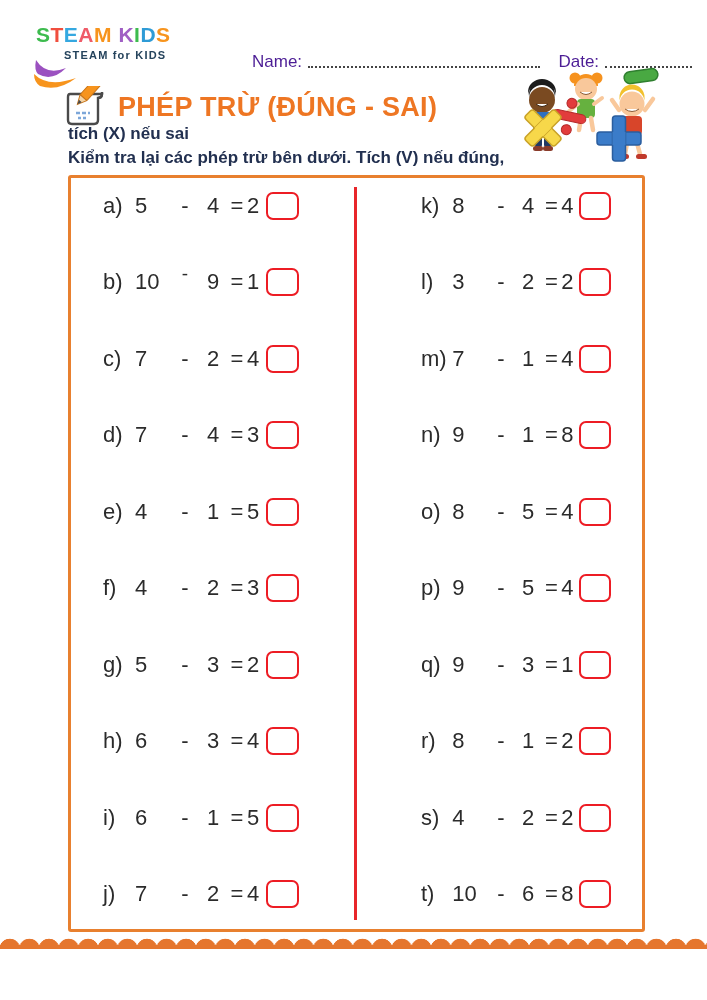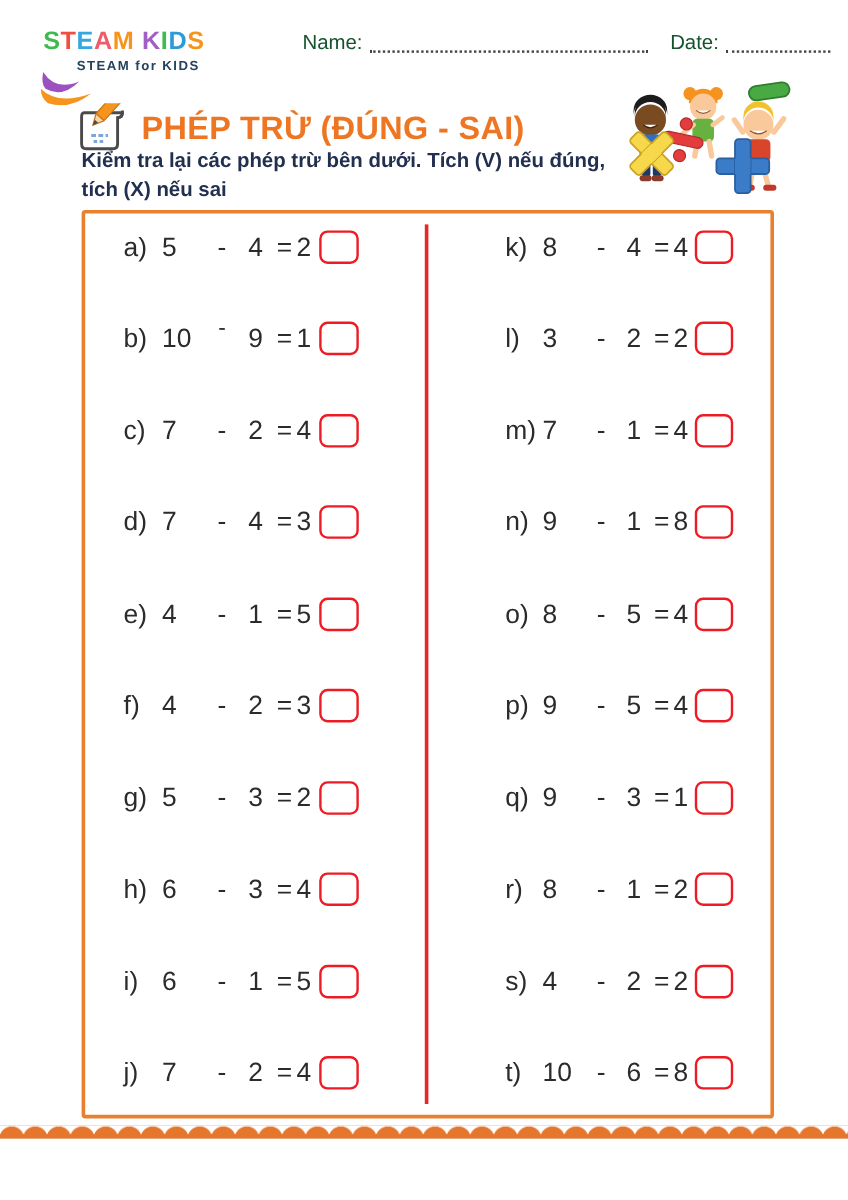--- a/index.html
+++ b/index.html
@@ -10,21 +10,21 @@
     font-family:"Liberation Sans", sans-serif; color:#2d2d2d;
   }
 
   
   .logo { position:absolute; left:36px; top:24px; width:200px; }
   .logo-word { font-size:21px; font-weight:700; letter-spacing:.5px; line-height:1; white-space:nowrap; }
   .logo-word span { display:inline-block; }
   .logo-tagline { font-size:11px; font-weight:700; letter-spacing:1.2px; margin:4px 0 0 40px; }
   .logo-swoosh { position:absolute; left:-4px; top:30px; }
 
-  .name-date { position:absolute; left:252px; top:26px; width:440px; font-size:17px; color:#14532d; display:flex; align-items:center; }
+  .name-date { position:absolute; left:252px; top:52px; width:440px; font-size:17px; color:#4c1d95; display:flex; align-items:flex-start; }
   .dotline { display:inline-block; border-bottom:2px dotted #444; height:16px; margin-left:6px; }
   .dotline.name { width:262px; }
   .dotline.date { width:98px; }
   .date-label { margin-left:18px; }
 
   
   .title-row { position:absolute; left:64px; top:86px; display:flex; align-items:center;text-align:center; }
   .pencil-icon { width:48px; height:42px; margin-right:6px; }
   .page-title { font-size:27px; font-weight:800; color:var(--title-orange); letter-spacing:.3px; }
   .instructions { position:absolute; left:68px; top:122px; width:460px; font-size:17px; font-weight:600; color:#223050; line-height:1.42; }
@@ -96,22 +96,22 @@
         <rect x="14" y="-8" width="9" height="22" rx="1.5" fill="#F7941D" stroke="#c87417" stroke-width="1"></rect>
         <path d="M14 14 L23 14 L18.5 23 Z" fill="#f5d4a6" stroke="#c87417" stroke-width="1"></path>
         <path d="M16.6 18.6 L20.4 18.6 L18.5 23 Z" fill="#4a4a4a"></path>
         <rect x="14" y="-13" width="9" height="6" rx="2" fill="#E03A3E"></rect>
       </g>
     </svg>
     <div class="page-title">PHÉP TRỪ (ĐÚNG - SAI)</div>
   </div>
 
   <div class="instructions">
+    <div>tích (X) nếu sai</div>
     <div>Kiểm tra lại các phép trừ bên dưới. Tích (V) nếu đúng,</div>
-    <div>tích (X) nếu sai</div>
   </div>
 
   <svg class="kids-illo" viewBox="0 0 155 110">
 
     <g transform="rotate(-8 130 14)">
       <rect x="112" y="8" width="34" height="12" rx="6" fill="#49A942" stroke="#2F7F2F" stroke-width="1.5"></rect>
     </g>
 
     <g>
       <circle cx="63" cy="16" r="5.5" fill="#F6921E"></circle>

